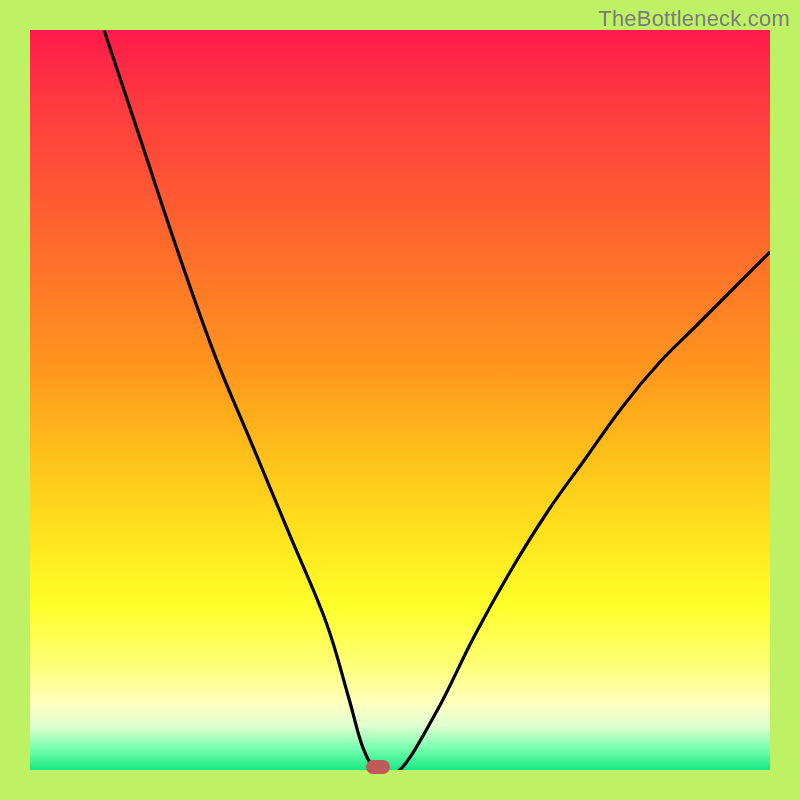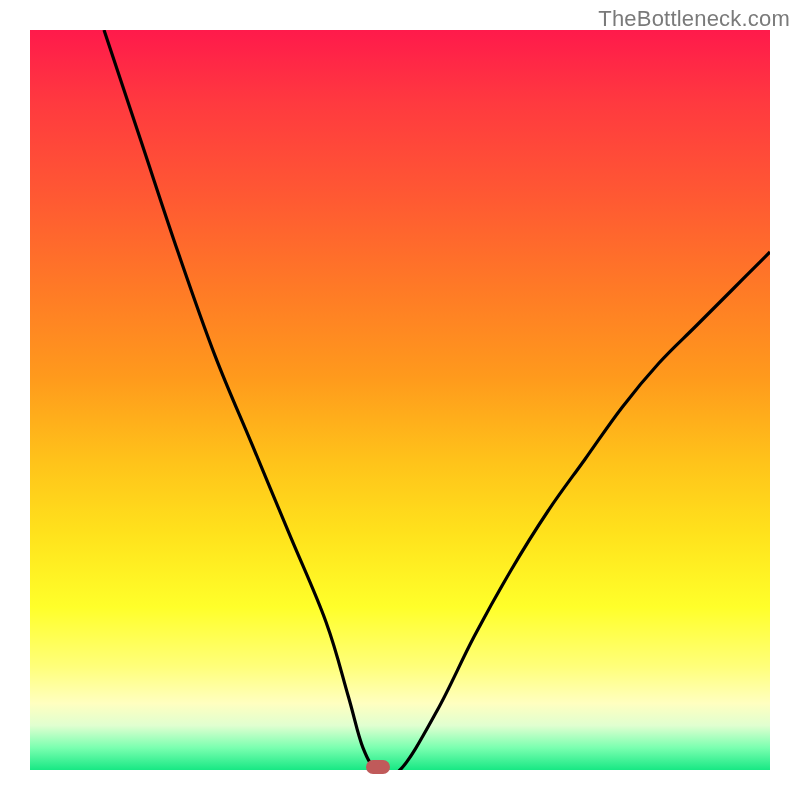--- a/index.html
+++ b/index.html
@@ -10,21 +10,21 @@
     overflow: hidden;
     background: #000;
     font-family: Arial, Helvetica, sans-serif;
   }
   .frame {
     position: absolute;
     top: 0;
     left: 0;
     width: 800px;
     height: 800px;
-    background: #ffffff;
+    background: #bef264;
   }
   .plot-area {
     position: absolute;
     top: 30px;
     left: 30px;
     width: 740px;
     height: 740px;
     
     background: linear-gradient(
       to bottom,

